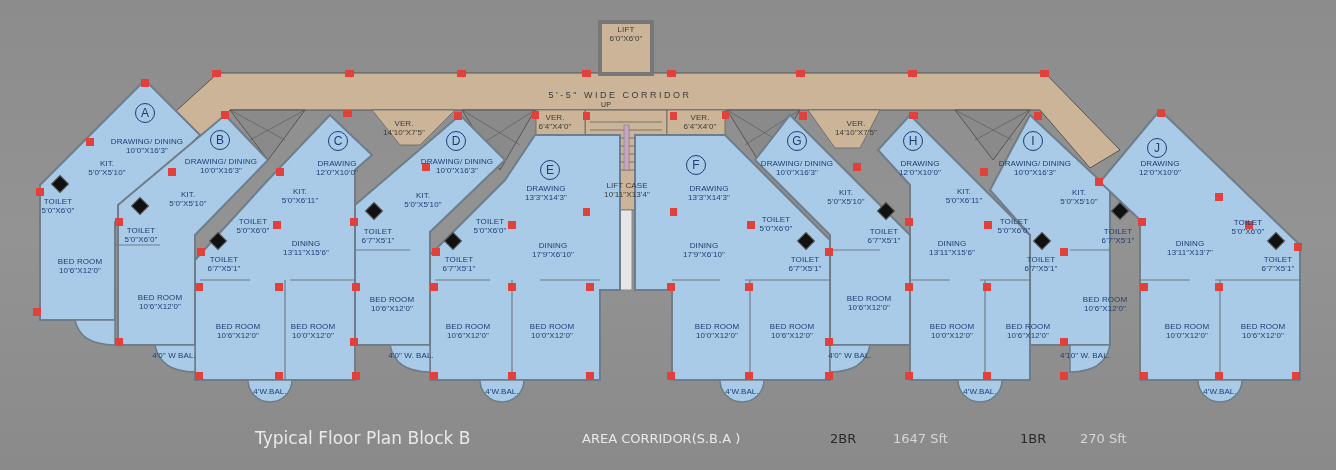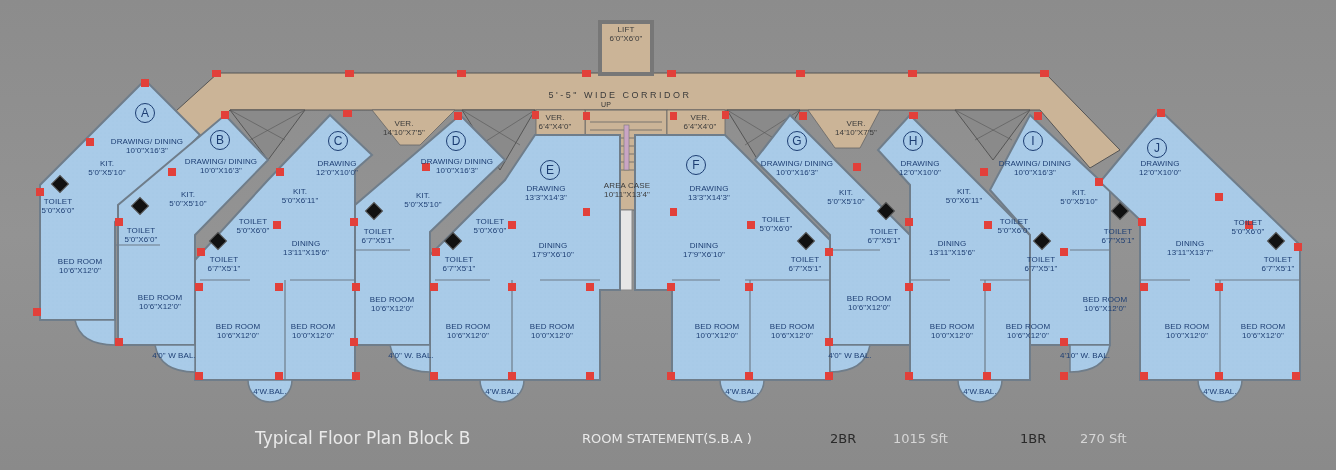--- a/index.html
+++ b/index.html
@@ -228,21 +228,21 @@
   </g>
 </svg>
 
 <div class="corr" style="left:620px;top:95px;">5'-5" WIDE CORRIDOR</div>
 <div class="lbl" style="left:606px;top:104px;color:#333;font-size:7px;">UP</div>
 <div class="lbl" style="left:626px;top:34px;color:#3b3b3b;">
   <span class="n">LIFT</span>
   <span class="d">6'0"X6'0"</span>
 </div>
 <div class="lbl" style="left:627px;top:190px;color:#3b3b3b;">
-  <span class="n">AREA CASE</span>
+  <span class="n">LIFT CASE</span>
   <span class="d">10'11"X13'4"</span>
 </div>
 <div class="lbl" style="left:404px;top:128px;color:#3b3b3b;">
   <span class="n">VER.</span>
   <span class="d">14'10"X7'5"</span>
 </div>
 <div class="lbl" style="left:555px;top:122px;color:#3b3b3b;">
   <span class="n">VER.</span>
   <span class="d">6'4"X4'0"</span>
 </div>
@@ -506,20 +506,20 @@
 <div class="lbl" style="left:1263px;top:331px;">
       <span class="n">BED ROOM</span>
       <span class="d">10'6"X12'0"</span>
     </div>
 <div class="lbl" style="left:1220px;top:391px;">
       <span class="n">4'W.BAL.</span>
     </div>
 
 <div class="footer">
   <span class="ft title">Typical Floor Plan Block B</span>
-  <span class="ft area">ROOM STATEMENT(S.B.A )</span>
+  <span class="ft area">AREA CORRIDOR(S.B.A )</span>
   <span class="ft t2">2BR</span>
-  <span class="ft v2">1015 Sft</span>
+  <span class="ft v2">1647 Sft</span>
   <span class="ft t1">1BR</span>
   <span class="ft v1">270 Sft</span>
 </div>
 
 </div>
 
 </body></html>

